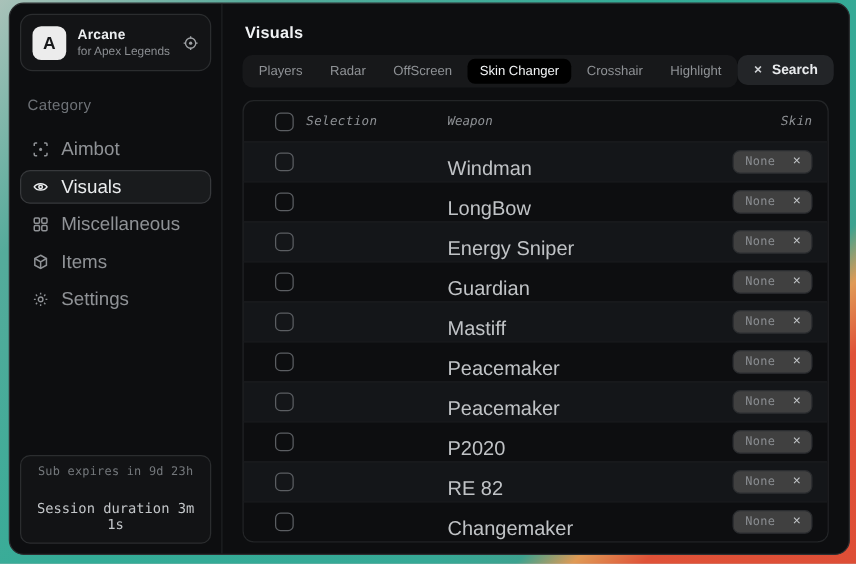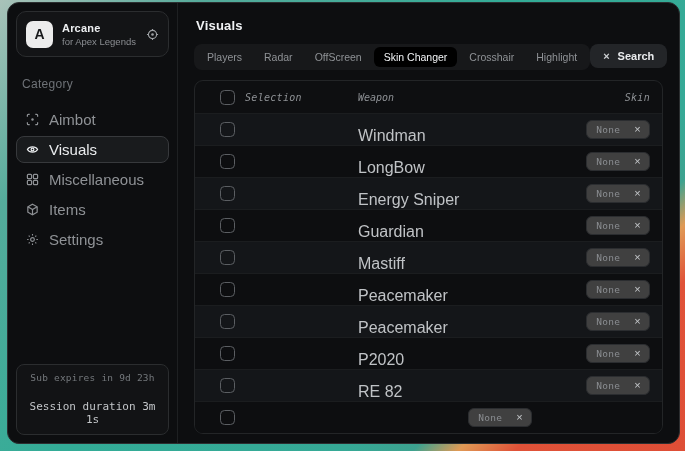--- a/index.html
+++ b/index.html
@@ -322,20 +322,21 @@
            <span class="skin-val">None</span>
            <span class="skin-x">×</span>
          </span>
        </div>
      </div>
           <div class="trow">
        <div class="cell-check">
          <span class="checkbox"></span>
        </div>
        <div class="cell-sel"></div>
+       <div class="cell-weapon">Changemaker</div>
        <div class="cell-skin">
          <span class="skin-badge">
            <span class="skin-val">None</span>
            <span class="skin-x">×</span>
          </span>
        </div>
      </div>
         </div>
     </div>
   </main>

